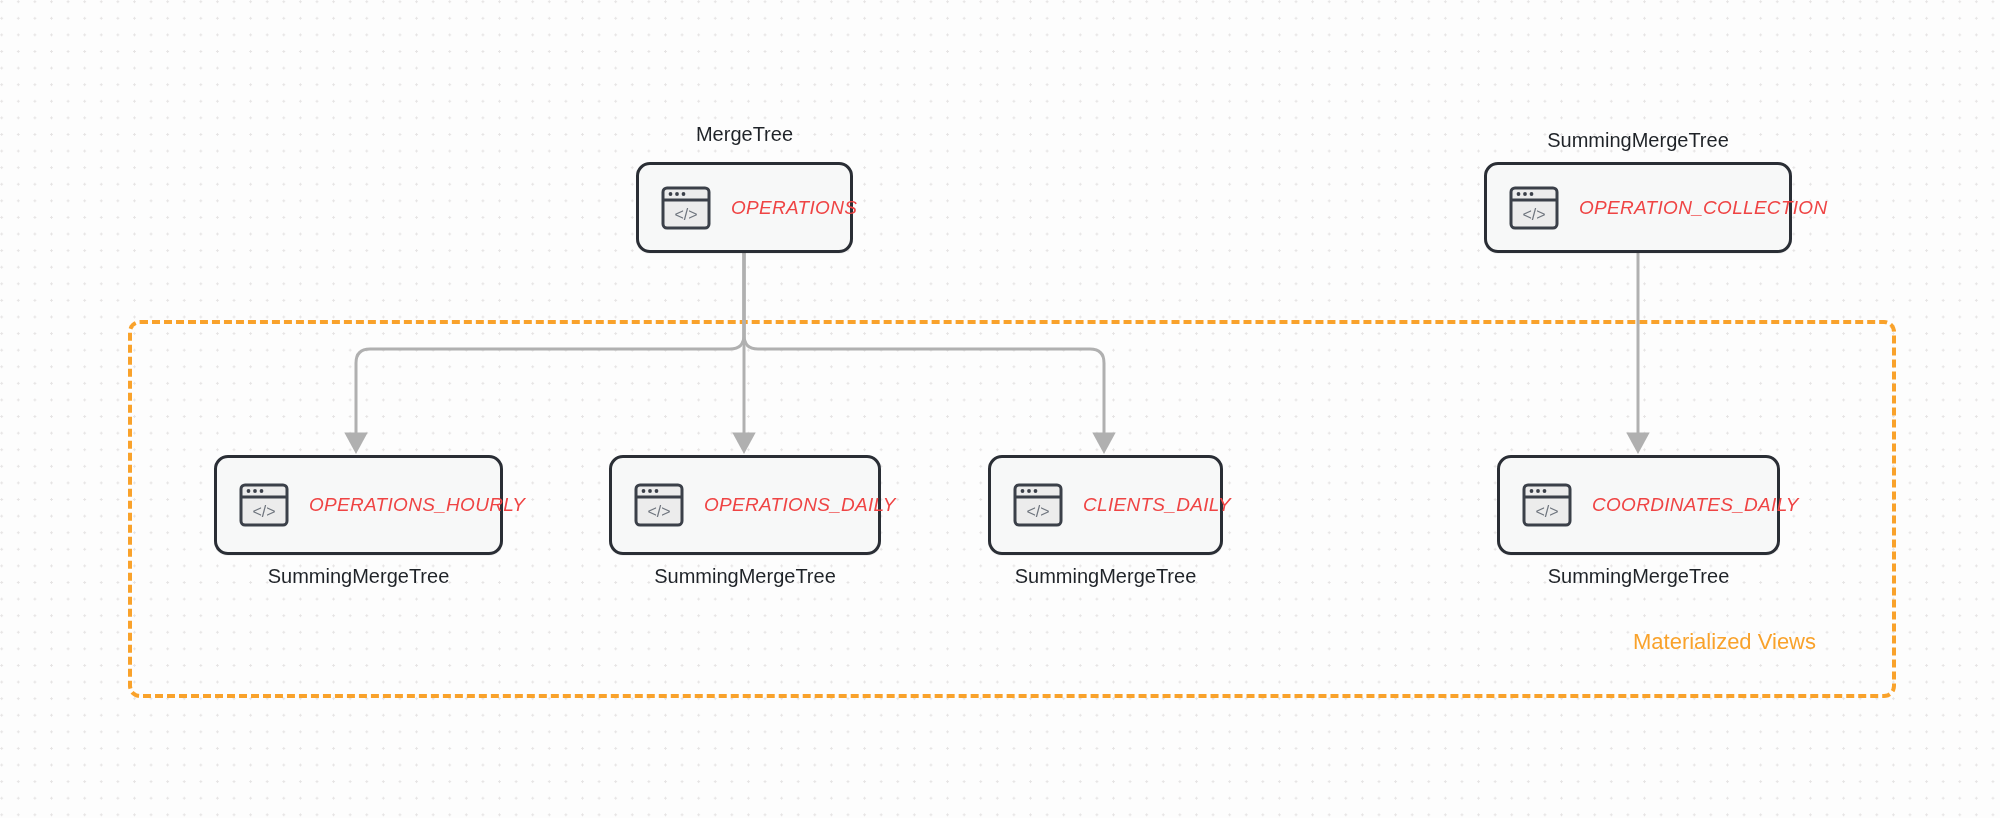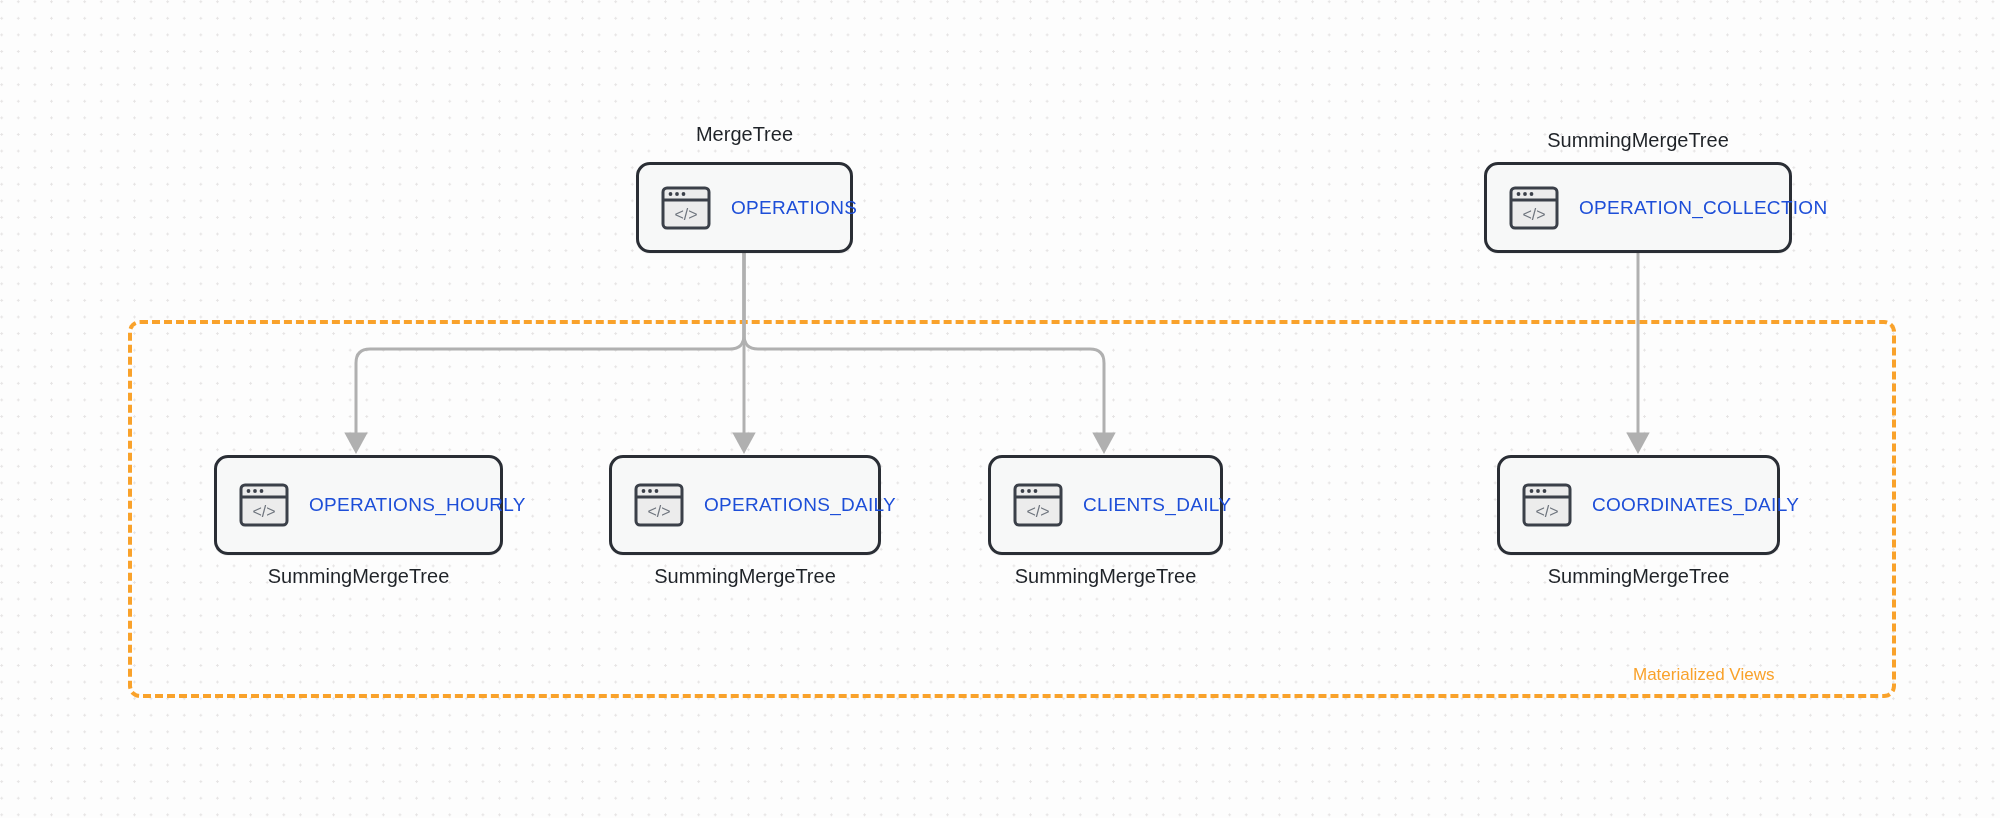--- a/index.html
+++ b/index.html
@@ -23,24 +23,23 @@
   .group-frame {
     position: absolute;
     border: 4px dashed #f9a22b;
     border-radius: 12px;
     box-sizing: border-box;
     background: transparent;
   }
   .group-label {
     position: absolute;
     color: #f9a22b;
-    font-size: 17px;
+    font-size: 22px;
     font-family: "Liberation Sans", sans-serif;
     white-space: nowrap;
-    margin-top: 36px;
   }
 
   
   .node {
     position: absolute;
     box-sizing: border-box;
     background: #f7f8f8;
     border: 3.5px solid #2a2e35;
     border-radius: 14px;
     display: flex;
@@ -49,22 +48,23 @@
     padding-left: 22px;
     gap: 20px;
   }
   .node-icon {
     flex: 0 0 auto;
     width: 50px;
     height: 44px;
     position: relative;
   }
   .node-label {
+    font-style: italic;
     font-size: 19px;
-    color: #1d4ed8;
+    color: #ef4444;
     letter-spacing: .3px;
     white-space: nowrap;
     font-family: "Liberation Sans", sans-serif;
   }
   .node-caption {
     position: absolute;
     font-size: 20px;
     color: #1f2328;
     white-space: nowrap;
     text-align: center;

